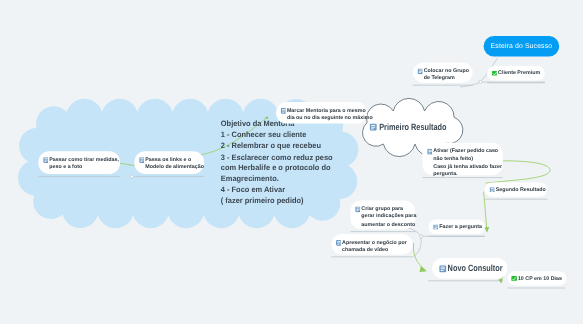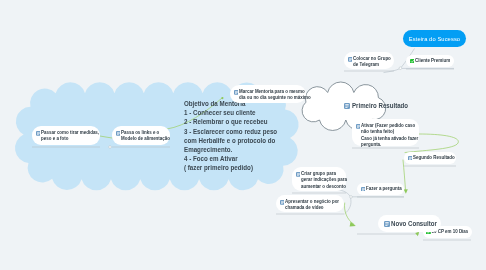--- a/index.html
+++ b/index.html
@@ -225,21 +225,21 @@
       </span>
   <div class="txs">
     <div>10 CP em 10 Dias</div>
   </div>
 </div>
 
 <div class="pill" style="left:403px;top:30px;width:63px;height:17px;background:#039ef4;">
   <span class="tx" style="color:#fff;">Esteira do Sucesso</span>
 </div>
 
-<div class="topic" style="left:308px;top:101px;margin-left:36px;">
+<div class="topic" style="left:308px;top:101px;">
   <span class="ico" style="">
         <svg viewBox="0 0 12 12">
           <rect x="0" y="0" width="12" height="12" rx="2.4" fill="#6f9cc4"></rect>
           <rect x="2.6" y="2.4" width="6.8" height="1.5" fill="#fff"></rect>
           <rect x="2.6" y="5.2" width="6.8" height="1.5" fill="#fff"></rect>
           <rect x="2.6" y="8.0" width="4.4" height="1.5" fill="#fff"></rect>
         </svg>
       </span>
   <span class="tx">Primeiro Resultado</span>
 </div>
@@ -251,21 +251,21 @@
           <rect x="2.6" y="2.4" width="6.8" height="1.5" fill="#fff"></rect>
           <rect x="2.6" y="5.2" width="6.8" height="1.5" fill="#fff"></rect>
           <rect x="2.6" y="8.0" width="4.4" height="1.5" fill="#fff"></rect>
         </svg>
       </span>
   <div class="txs">
     <div>Segundo Resultado</div>
   </div>
 </div>
 
-<div class="node" style="left:378px;top:215px;width:63px;height:17px;align-items:center;padding-left:5.6px;">
+<div class="node" style="left:360px;top:215px;width:63px;height:17px;align-items:center;padding-left:5.6px;">
   <span class="ico" style="width:6px;height:6px;border-radius:1.5px;margin-top:0;margin-right:1.6px;">
         <svg viewBox="0 0 12 12">
           <rect x="0" y="0" width="12" height="12" rx="2.4" fill="#6f9cc4"></rect>
           <rect x="2.6" y="2.4" width="6.8" height="1.5" fill="#fff"></rect>
           <rect x="2.6" y="5.2" width="6.8" height="1.5" fill="#fff"></rect>
           <rect x="2.6" y="8.0" width="4.4" height="1.5" fill="#fff"></rect>
         </svg>
       </span>
   <div class="txs" style="font-size:7.6px;line-height:9px;color:#3b4852;display:inline-block;transform:scaleX(.805);transform-origin:0 50%;">
     <div>Novo Consultor</div>

